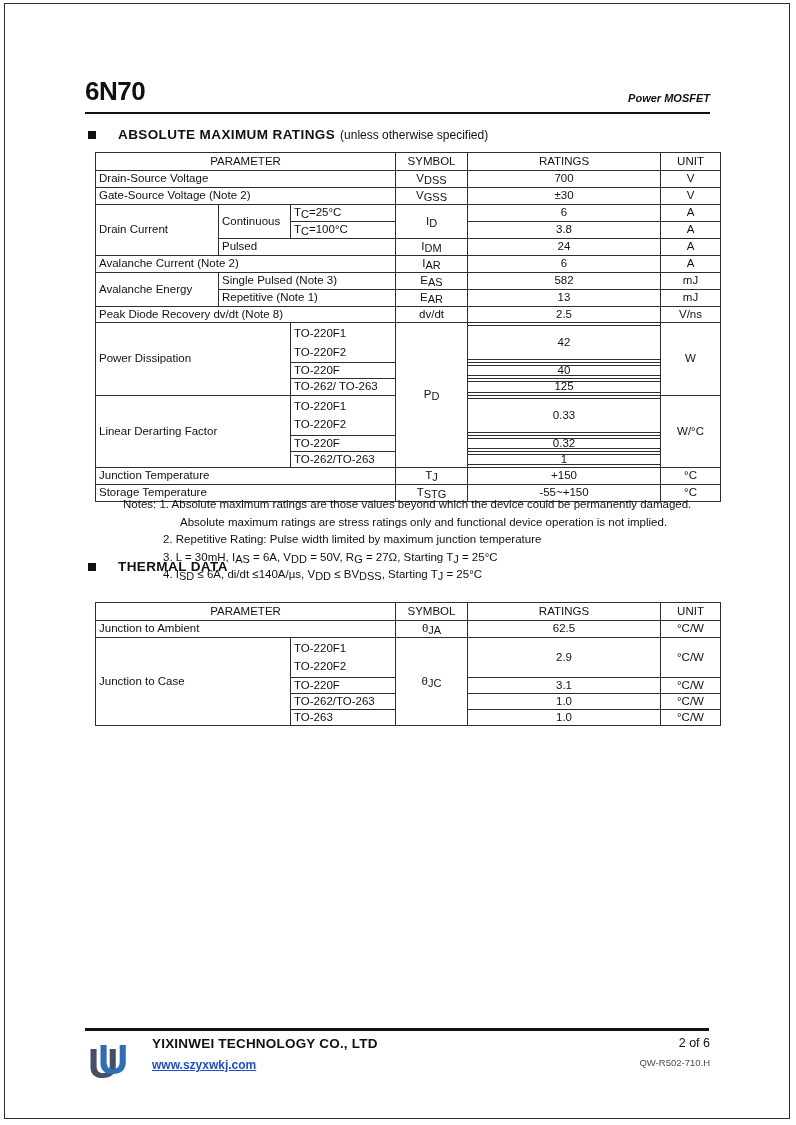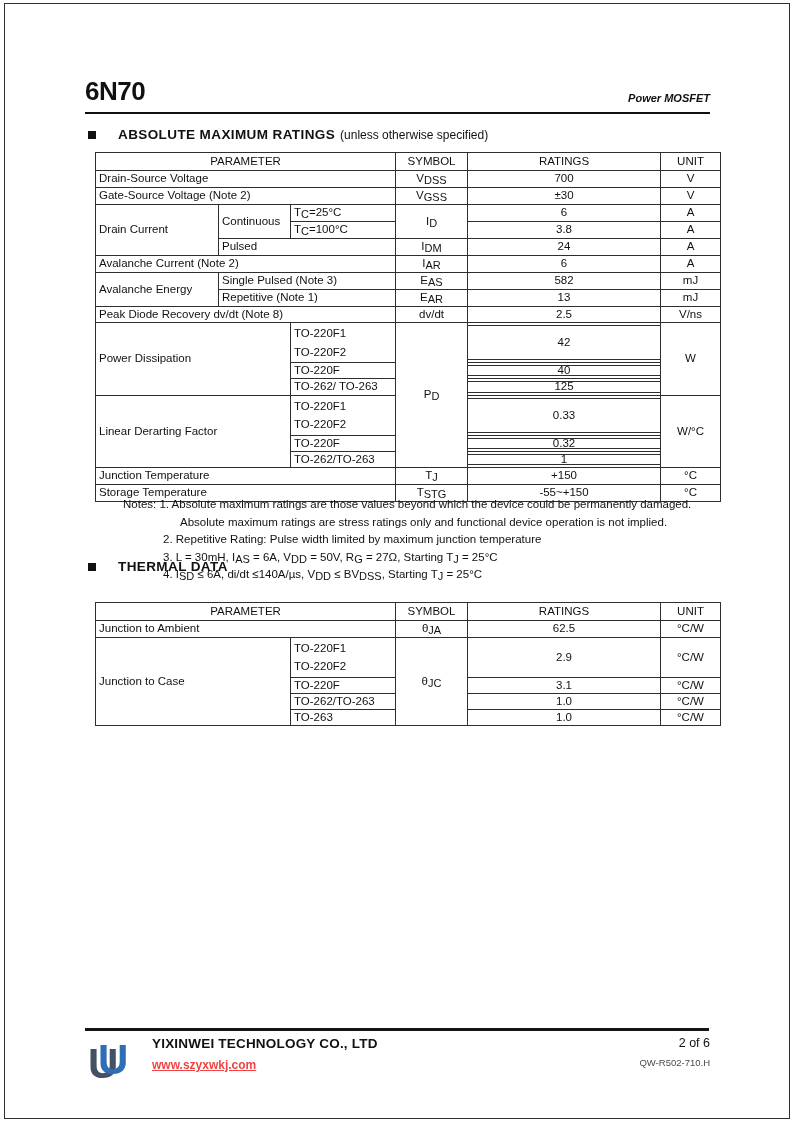--- a/index.html
+++ b/index.html
@@ -35,21 +35,21 @@
   .nline{font-size:11.5px;line-height:17.5px;white-space:nowrap;}
   .ind1{padding-left:40px;}
   .ind2{padding-left:57px;}
 
   
   .f-rule{position:absolute;left:85px;top:1028px;width:624px;border-top:3px solid #141414;}
   .footer{position:absolute;left:88px;top:1034px;width:622px;display:flex;align-items:flex-start;}
   .f-logo{flex:0 0 auto;margin-right:18px;margin-top:1px;}
   .fco{flex:1 1 auto;}
   .fname{font-size:13.5px;font-weight:bold;letter-spacing:0.2px;padding-top:2px;}
-  .furl{display:inline-block;font-size:12px;font-weight:bold;color:#ef4444;text-decoration:underline;margin-top:7px;cursor:pointer;}
+  .furl{display:inline-block;font-size:12px;font-weight:bold;color:#1d4ed8;text-decoration:underline;margin-top:7px;cursor:pointer;}
   .fright{flex:0 0 auto;text-align:right;}
   .fpage{font-size:12.5px;padding-top:2px;}
   .fdoc{font-size:9.5px;color:#4a4a4a;margin-top:7px;}
 </style>
 </head>
 <body>
 
 <div class="page-frame"></div>
 
 <div class="hdr">

